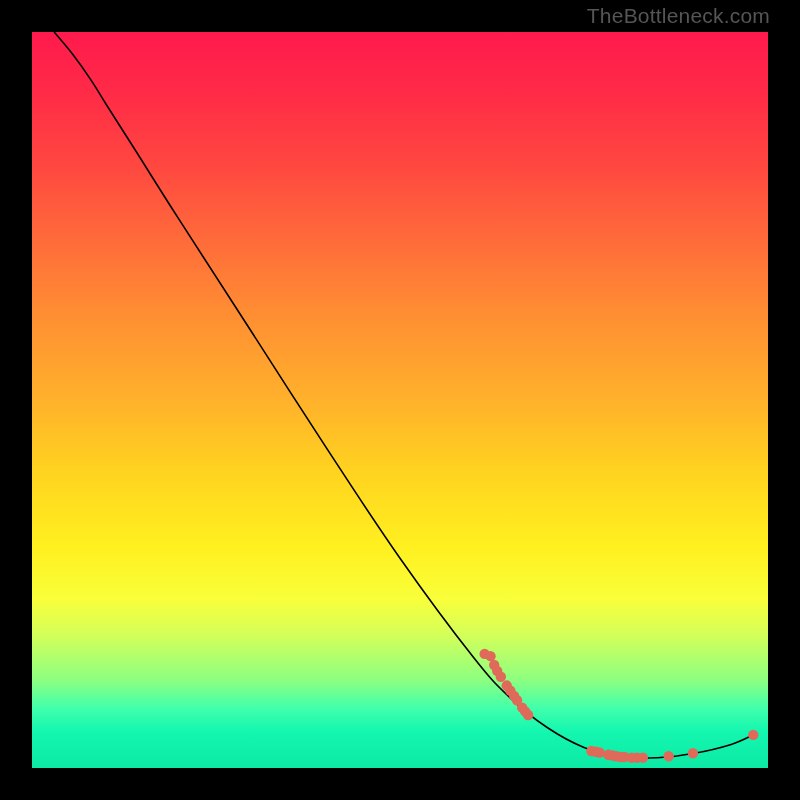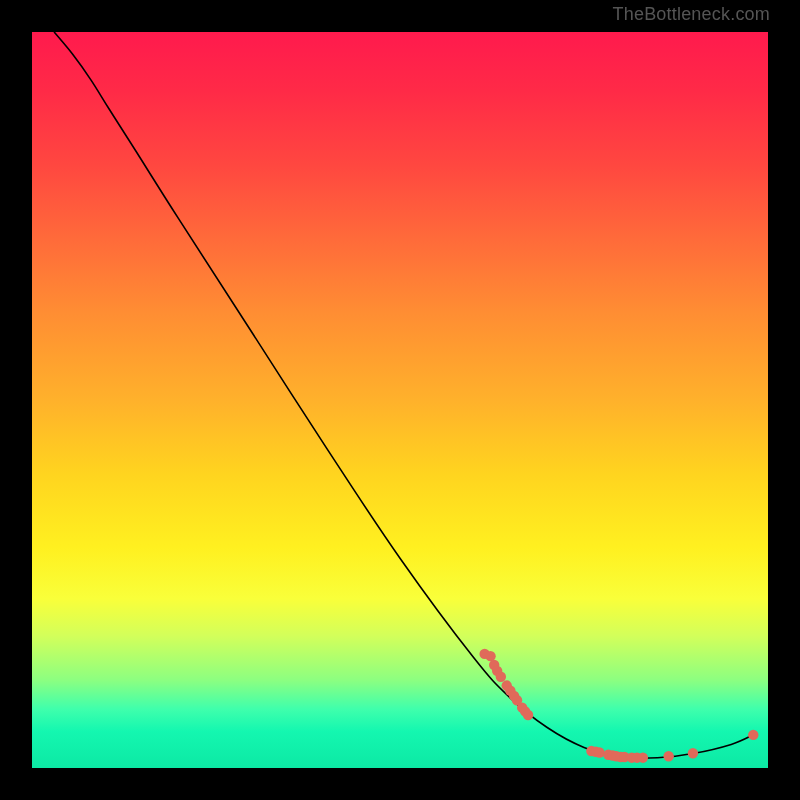--- a/index.html
+++ b/index.html
@@ -39,21 +39,21 @@
       #3fffac 92%,
       #14f7b0 95%,
       #0ce9a4 100%
     );
   }
   .watermark {
     position: absolute;
     top: 4px;
     right: 30px;
     color: #555;
-    font-size: 18px;
+    font-size: 21px;
     font-weight: 500;
     letter-spacing: 0.2px;
     user-select: none;
   }
   svg.curve {
     position: absolute;
     left: 0;
     top: 0;
     width: 736px;
     height: 736px;

